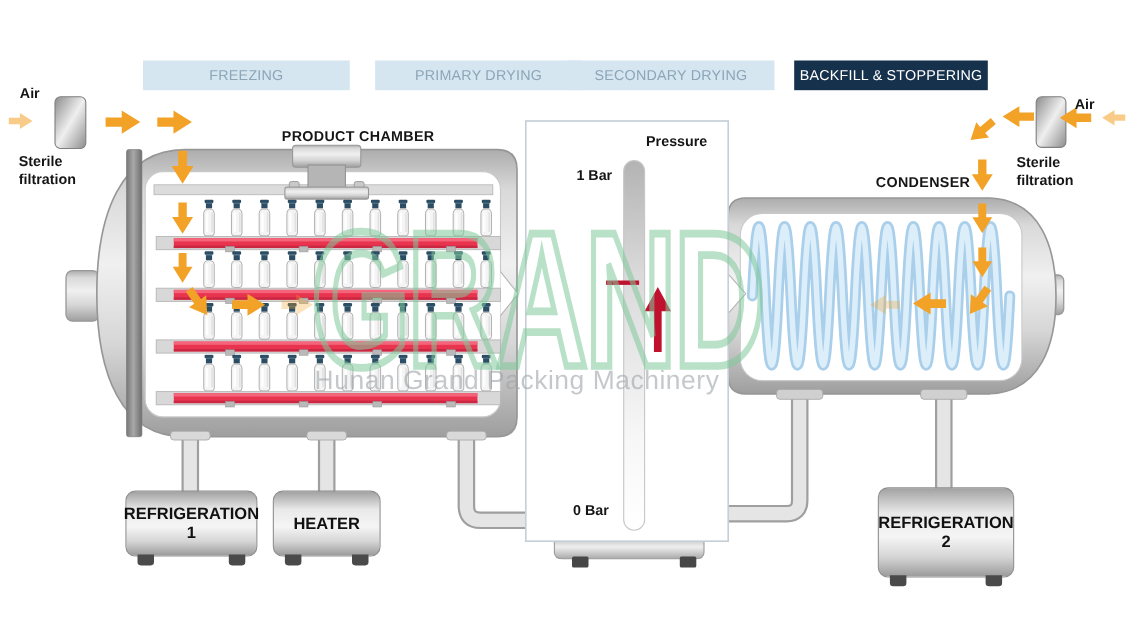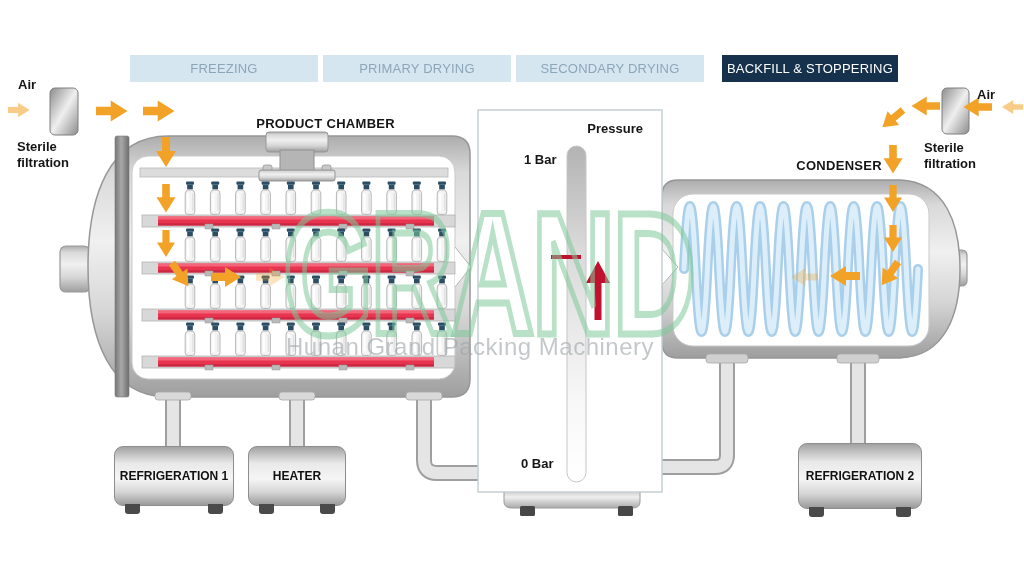--- a/index.html
+++ b/index.html
@@ -6,29 +6,29 @@
   html,body{background:#fff}
   body{font-family:"Liberation Sans",sans-serif}
   #stage{position:relative;width:1024px;height:576px;background:#fff;overflow:hidden}
   #machine{position:absolute;left:0;top:0;z-index:1}
   .lbl{position:absolute;z-index:5;font-weight:700;color:#151515;font-size:13px;line-height:1.25;white-space:pre-line}
   .lbl.center{text-align:right}
   .tab{position:absolute;top:55px;height:27px;line-height:27px;text-align:center;
        background:#D5E6F1;color:#8CA6B8;font-weight:400;font-size:13px;letter-spacing:.2px;z-index:5;cursor:pointer}
   .tab.active{background:#15314B;color:#FFFFFF}
   #tab-0{left:130px;width:188px}
-  #tab-1{left:323px;width:188px}
+  #tab-1{left:341px;width:188px}
   #tab-2{left:516px;width:188px}
   #tab-3{left:722px;width:176px}
   .equip{position:absolute;z-index:2;border:1.5px solid #8E8E8E;border-radius:9px;
        background:linear-gradient(180deg,#A2A2A2 0%,#E9E9E9 28%,#F5F5F5 55%,#D5D5D5 78%,#9B9B9B 100%);
-       display:flex;align-items:center;justify-content:center;font-weight:700;font-size:12px;color:#111;text-align:center}
+       display:flex;align-items:center;justify-content:center;font-weight:700;font-size:15px;color:#111;text-align:center}
   #refrigeration1{left:114px;top:446px;width:120px;height:60px}
   #heater{left:248px;top:446px;width:98px;height:60px}
-  #refrigeration2{left:798px;top:443px;width:124px;height:66px}
+  #refrigeration2{left:798px;top:443px;width:124px;height:82px}
   .foot{position:absolute;bottom:-9px;width:15px;height:10px;background:#4A4A4A;border-radius:0 0 3px 3px}
   .foot.l{left:10px}.foot.r{right:10px}
   .wm-logo{position:absolute;left:283px;top:186px;z-index:3;font-size:175px;font-weight:700;line-height:1;
        letter-spacing:-4px;color:transparent;-webkit-text-stroke:7px rgba(126,200,155,.55);
        transform:scaleX(.66);transform-origin:left top;pointer-events:none;user-select:none}
   .wm-text{position:absolute;left:286px;top:333px;z-index:3;font-size:24px;color:#9FA5A8;opacity:.6;
        letter-spacing:.5px;pointer-events:none;user-select:none}
 </style>
 </head>
 <body>

